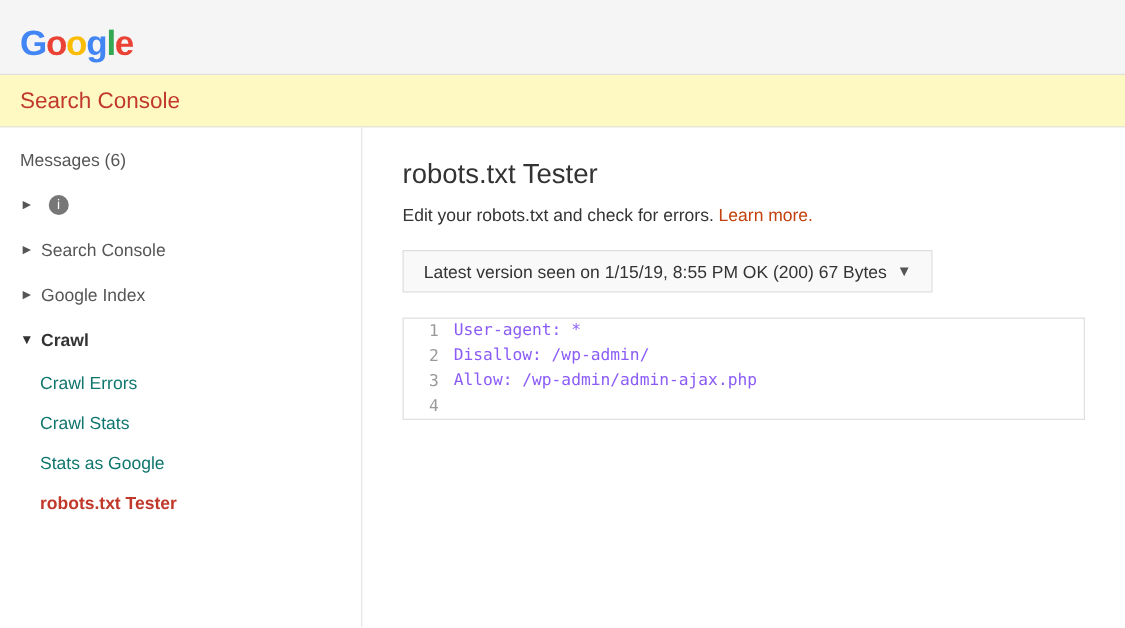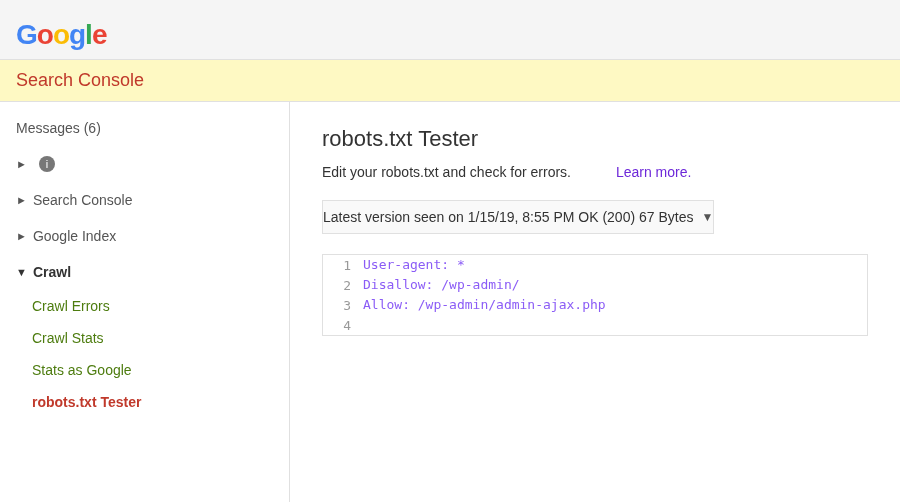--- a/index.html
+++ b/index.html
@@ -78,21 +78,21 @@
       line-height: 16px;
       margin-left: 6px;
     }
 
     .sidebar-sub-item {
       display: flex;
       align-items: center;
       padding: 8px 16px 8px 32px;
       cursor: pointer;
       font-size: 14px;
-      color: #4d7c0f;
+      color: #0f766e;
     }
     .sidebar-sub-item.active {
       color: #c0392b;
       font-weight: bold;
     }
 
     .sidebar-section-header {
       display: flex;
       align-items: center;
       padding: 10px 16px;
@@ -120,31 +120,30 @@
       color: #333;
       margin-bottom: 12px;
     }
 
     #description {
       font-size: 14px;
       color: #333;
       margin-bottom: 20px;
     }
     #description a {
-      color: #6d28d9;
+      color: #c2410c;
       text-decoration: none;
-      margin-left: 41px;
     }
 
     #version-bar {
       display: inline-flex;
       align-items: center;
       background: #f9f9f9;
       border: 1px solid #e0e0e0;
-      padding: 8px 0;
+      padding: 8px 16px;
       font-size: 14px;
       color: #333;
       margin-bottom: 20px;
       cursor: pointer;
     }
     #version-bar .dropdown-arrow {
       margin-left: 8px;
       font-size: 12px;
       color: #555;
     }

